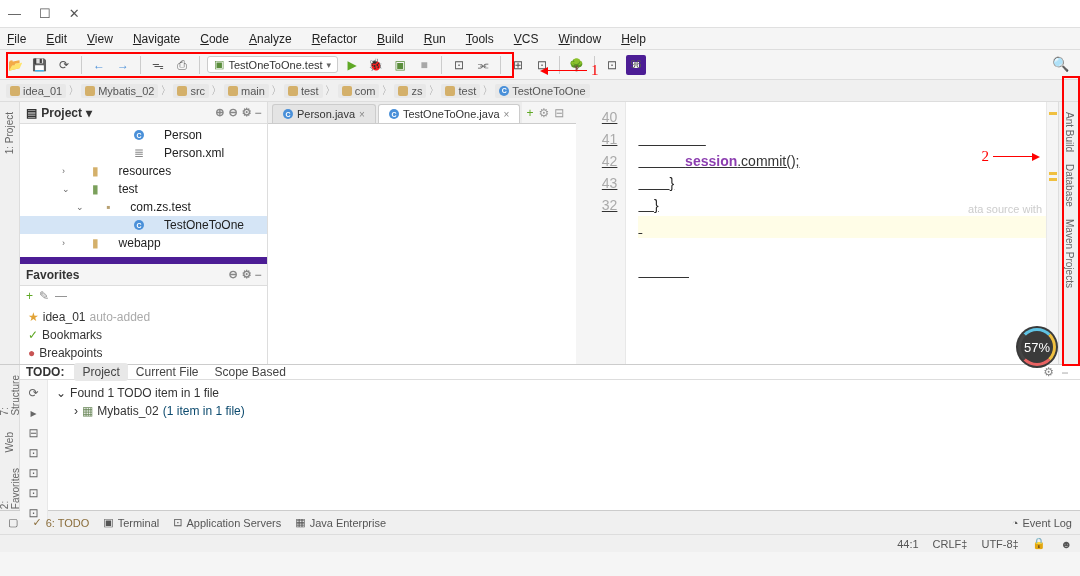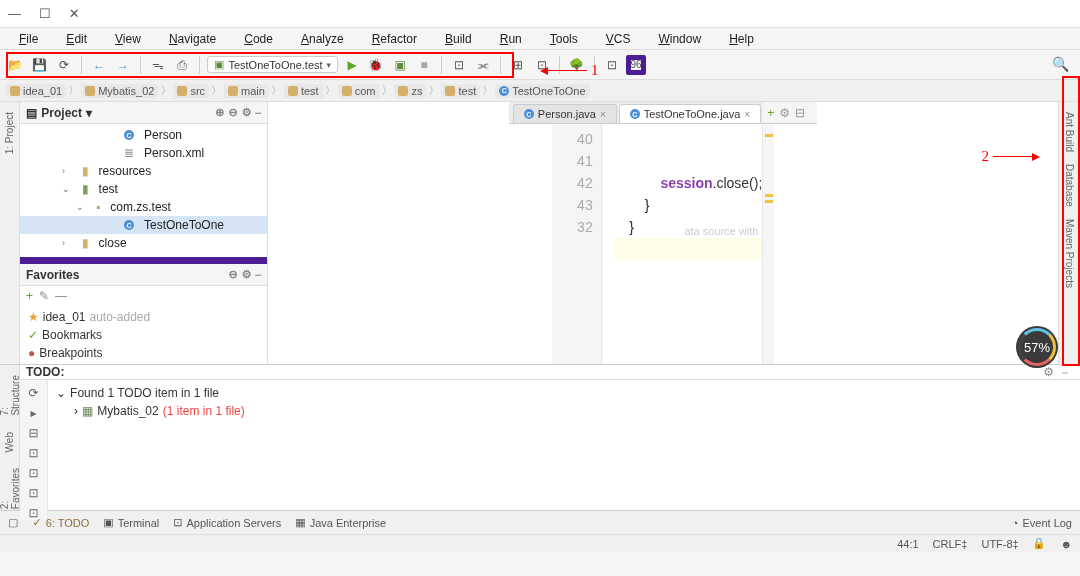--- a/index.html
+++ b/index.html
@@ -3,21 +3,21 @@
 <meta charset="utf-8">
 <style>
 * { margin: 0; padding: 0; box-sizing: border-box; font-family: "Segoe UI", Arial, sans-serif; }
 body { width: 1080px; height: 576px; background: #f5f5f5; font-size: 12px; color: #333; overflow: hidden; position: relative; }
 
 .titlebar { height: 28px; background: #fff; display: flex; align-items: center; padding: 0 8px; border-bottom: 1px solid #e0e0e0; }
 .titlebar .title { flex: 1; font-size: 12px; color: #444; }
 .titlebar .win-controls { display: flex; gap: 18px; font-size: 13px; color: #555; }
 .titlebar .win-controls span { cursor: pointer; }
 
-.menubar { height: 22px; background: #f5f5f5; display: flex; align-items: center; padding: 0 12px; gap: 14px; border-bottom: 1px solid #ddd; }
+.menubar { height: 22px; background: #f5f5f5; display: flex; align-items: center; padding: 0 0; gap: 6px; border-bottom: 1px solid #ddd; }
 .menubar span { padding: 2px 7px; cursor: pointer; font-size: 12px; color: #222; }
 .menubar span u { text-decoration: underline; }
 
 .toolbar { height: 30px; background: #f5f5f5; display: flex; align-items: center; padding: 0 6px; gap: 4px; border-bottom: 1px solid #ddd; position: relative; }
 .toolbar .btn { width: 20px; height: 20px; display: inline-flex; align-items: center; justify-content: center; cursor: pointer; color: #555; font-size: 12px; }
 .toolbar .sep { width: 1px; height: 18px; background: #ccc; margin: 0 3px; }
 .toolbar .run-config { border: 1px solid #ccc; border-radius: 3px; padding: 1px 6px; font-size: 11px; display: flex; align-items: center; gap: 4px; background: #fff; }
 .toolbar .run-config::after { content: "▾"; font-size: 9px; color: #666; }
 .toolbar .run-btn { color: #5fa825; }
 .toolbar .bug-btn { color: #5a8e3c; }
@@ -39,38 +39,38 @@
 .main-area { display: flex; height: 262px; }
 
 .left-gutter { width: 20px; background: #f0f0f0; border-right: 1px solid #ddd; display: flex; flex-direction: column; align-items: center; padding-top: 4px; gap: 2px; }
 .left-gutter .tab-label { writing-mode: vertical-rl; transform: rotate(180deg); font-size: 10px; color: #666; padding: 6px 2px; }
 
 .project-panel { width: 248px; background: #fff; display: flex; flex-direction: column; border-right: 1px solid #ddd; }
 .panel-header { height: 22px; display: flex; align-items: center; padding: 0 6px; border-bottom: 1px solid #ddd; background: #f5f5f5; font-size: 12px; font-weight: bold; color: #333; gap: 4px; }
 .panel-header .spacer { flex: 1; }
 .panel-header .hi { color: #888; font-size: 11px; cursor: pointer; }
 .tree { flex: 1; overflow: auto; padding: 2px 0; font-size: 12px; }
-.tree-item { display: flex; align-items: center; height: 18px; padding-left: 8px; gap: 10px; cursor: pointer; color: #222; }
+.tree-item { display: flex; align-items: center; height: 18px; padding-left: 8px; gap: 20px; cursor: pointer; color: #222; }
 .tree-item.selected { background: #d5e5f6; }
 .tree-item .arrow { width: 10px; font-size: 9px; color: #666; }
 .favorites-panel { background: #fff; border-top: 7px solid #4c1d95; }
 .fav-body { padding: 2px 0; }
 .fav-toolbar { display: flex; gap: 6px; padding: 3px 6px; color: #888; }
 .fav-item { display: flex; align-items: center; gap: 4px; padding: 2px 8px; font-size: 12px; color: #333; }
 .fav-item .star { color: #e2a336; }
 .fav-item .muted { color: #aaa; }
 .fav-item .check { color: #5fa825; }
 .fav-item .bp { color: #c85454; }
 
-.editor-area { flex: 1; display: flex; flex-direction: column; background: #fff; align-items: center; }
+.editor-area { flex: 1; display: flex; flex-direction: row; background: #fff; }
 .editor-tabs { height: 22px; display: flex; align-items: flex-end; background: #ececec; border-bottom: 1px solid #ccc; padding-left: 4px; }
 .editor-tab { padding: 3px 10px; font-size: 11px; border: 1px solid #ccc; border-bottom: none; margin-right: 2px; display: flex; align-items: center; gap: 4px; border-radius: 3px 3px 0 0; background: #e4e4e4; }
 .editor-tab.active { background: #fff; }
 .editor-tab .close { color: #888; font-size: 10px; }
-.code-wrapper { flex: 1; display: flex; overflow: hidden; }
+.code-wrapper { flex: 1; display: flex; overflow: hidden; text-decoration: underline; }
 .gutter { width: 50px; background: #f5f5f5; border-right: 1px solid #e8e8e8; text-align: right; padding: 4px 8px 4px 0; color: #aaa; font-family: "Consolas", monospace; font-size: 14px; line-height: 22px; }
 .code { flex: 1; font-family: "Consolas", monospace; font-size: 14px; line-height: 22px; padding: 4px 0 4px 12px; white-space: pre; position: relative; }
 .code .field { color: #8c3eb0; font-weight: bold; }
 .code .brace { color: #222; }
 .code .last-line { background: #fffde7; display: block; width: 100%; }
 .code .hint { position: absolute; right: 4px; top: 96px; color: #ccc; font-size: 11px; font-family: sans-serif; }
 .scroll-markers { width: 12px; background: #f5f5f5; border-left: 1px solid #e8e8e8; position: relative; }
 .scroll-markers .mark { position: absolute; width: 8px; height: 3px; left: 2px; }
 
 .right-gutter { width: 22px; background: #f0f0f0; border-left: 1px solid #ddd; }
@@ -90,21 +90,21 @@
 .todo-body { flex: 1; display: flex; flex-direction: column; }
 .todo-tabs { height: 22px; display: flex; align-items: center; gap: 2px; padding: 0 6px; border-bottom: 1px solid #ddd; font-size: 12px; }
 .todo-tabs .lbl { font-weight: bold; margin-right: 8px; }
 .todo-tabs .tab { padding: 2px 8px; color: #444; }
 .todo-tabs .tab.active { background: #e8e8e8; border-radius: 3px; }
 .todo-tabs .spacer { flex: 1; }
 .todo-content { flex: 1; display: flex; }
 .todo-sidebar { width: 28px; background: #f5f5f5; border-right: 1px solid #e8e8e8; display: flex; flex-direction: column; align-items: center; gap: 6px; padding-top: 6px; color: #666; font-size: 12px; }
 .todo-tree { flex: 1; padding: 4px 8px; font-size: 12px; }
 .todo-tree .row { display: flex; align-items: center; gap: 4px; height: 18px; color: #333; }
-.todo-tree .muted { color: #ef4444; }
+.todo-tree .muted { color: #0c4a6e; }
 
 .status-bar { height: 24px; background: #f0f0f0; border-top: 1px solid #ccc; display: flex; align-items: center; padding: 0 8px; font-size: 11px; color: #555; gap: 14px; }
 .status-bar .spacer { flex: 1; }
 .status-bar .item { display: flex; align-items: center; gap: 4px; }
 .status-bar .todo-item { color: #8a6d3b; }
 .status-bar .lock { color: #888; }
 
 .editor-right-tools { width: 54px; display: flex; height: 22px; align-items: center; gap: 5px; padding: 0 4px; color: #999; background: #f5f5f5; border-bottom: 1px solid #ccc; }
 </style>
 </head>
@@ -156,21 +156,21 @@
   <span class="sep"></span>
   <span class="btn">⊡</span>
   <span class="btn">⫘</span>
   <span class="sep"></span>
   <span class="btn">⊞</span>
   <span class="btn">⊡</span>
   <span class="sep"></span>
   <span class="btn" style="color:#5fa825">🌳</span>
   <span class="sep"></span>
   <span class="btn">⊡</span>
-  <span class="btn" style="font-size:10px;border:5px solid #4c1d95;padding:1px 3px;border-radius:2px">96</span>
+  <span class="btn" style="font-size:10px;border:7px solid #4c1d95;padding:1px 3px;border-radius:2px">96</span>
   <div class="red-box"></div>
   <div class="arrow1">
       <span class="line"></span>
       <span class="num">1</span>
     </div>
   <span class="search-btn">🔍</span>
 </div>
 
 <div class="breadcrumbs" id="breadcrumbs">
     <span class="crumb"><span class="ci folder"></span> idea_01</span>
@@ -235,21 +235,21 @@
           <span>com.zs.test</span>
         </div>
         <div class="tree-item selected" style="padding-left: 84px;">
           <span class="arrow"></span>
           <span class="ci java">C</span>
           <span>TestOneToOne</span>
         </div>
         <div class="tree-item" style="padding-left: 42px;">
           <span class="arrow">›</span>
           <span style="color:#d4b06a">▮</span>
-          <span>close</span>
+          <span>webapp</span>
         </div>
       </div>
 
     <div class="favorites-panel">
       <div class="panel-header">
         <span>Favorites</span>
         <span class="spacer"></span>
         <span class="hi">⊖</span>
         <span class="hi">⚙</span>
         <span class="hi">⎯</span>
@@ -299,21 +299,21 @@
     </div>
     <div class="code-wrapper">
       <div class="gutter" id="gutter">
           <div>40</div>
           <div>41</div>
           <div>42</div>
           <div>43</div>
           <div>32</div>
         </div>
       <div class="code" id="code">
-        <div>            <span class="field">session</span>.close();</div><div>        <span class="brace">}</span></div><div>    <span class="brace">}</span></div><div class="last-line">&nbsp;</div><span class="hint">ata source with</span>
+        <div>            <span class="field">session</span>.commit();</div><div>        <span class="brace">}</span></div><div>    <span class="brace">}</span></div><div class="last-line">&nbsp;</div><span class="hint">ata source with</span>
       </div>
       <div class="scroll-markers">
         <div class="mark" style="top:10px;background:#f0c040"></div>
         <div class="mark" style="top:70px;background:#f0c040"></div>
         <div class="mark" style="top:76px;background:#f0c040"></div>
       </div>
     </div>
   </div>
 
   <div class="right-gutter">
@@ -336,20 +336,21 @@
 
 <div class="bottom-panel">
   <div class="bottom-left-gutter">
     <span class="tab-label">7: Structure</span>
     <span class="tab-label">Web</span>
     <span class="tab-label">2: Favorites</span>
   </div>
   <div class="todo-body">
     <div class="todo-tabs">
       <span class="lbl">TODO:</span>
+      <span id="todo-tabs-slot"><span class="tab active">Project</span><span class="tab">Current File</span><span class="tab">Scope Based</span></span>
       <span class="spacer"></span>
       <span class="hi" style="color:#888">⚙</span>
       <span class="hi" style="color:#888;margin:0 6px">⎯</span>
     </div>
     <div class="todo-content">
       <div class="todo-sidebar">
         <span>⟳</span>
         <span>▸</span>
         <span>⊟</span>
         <span>⊡</span>

